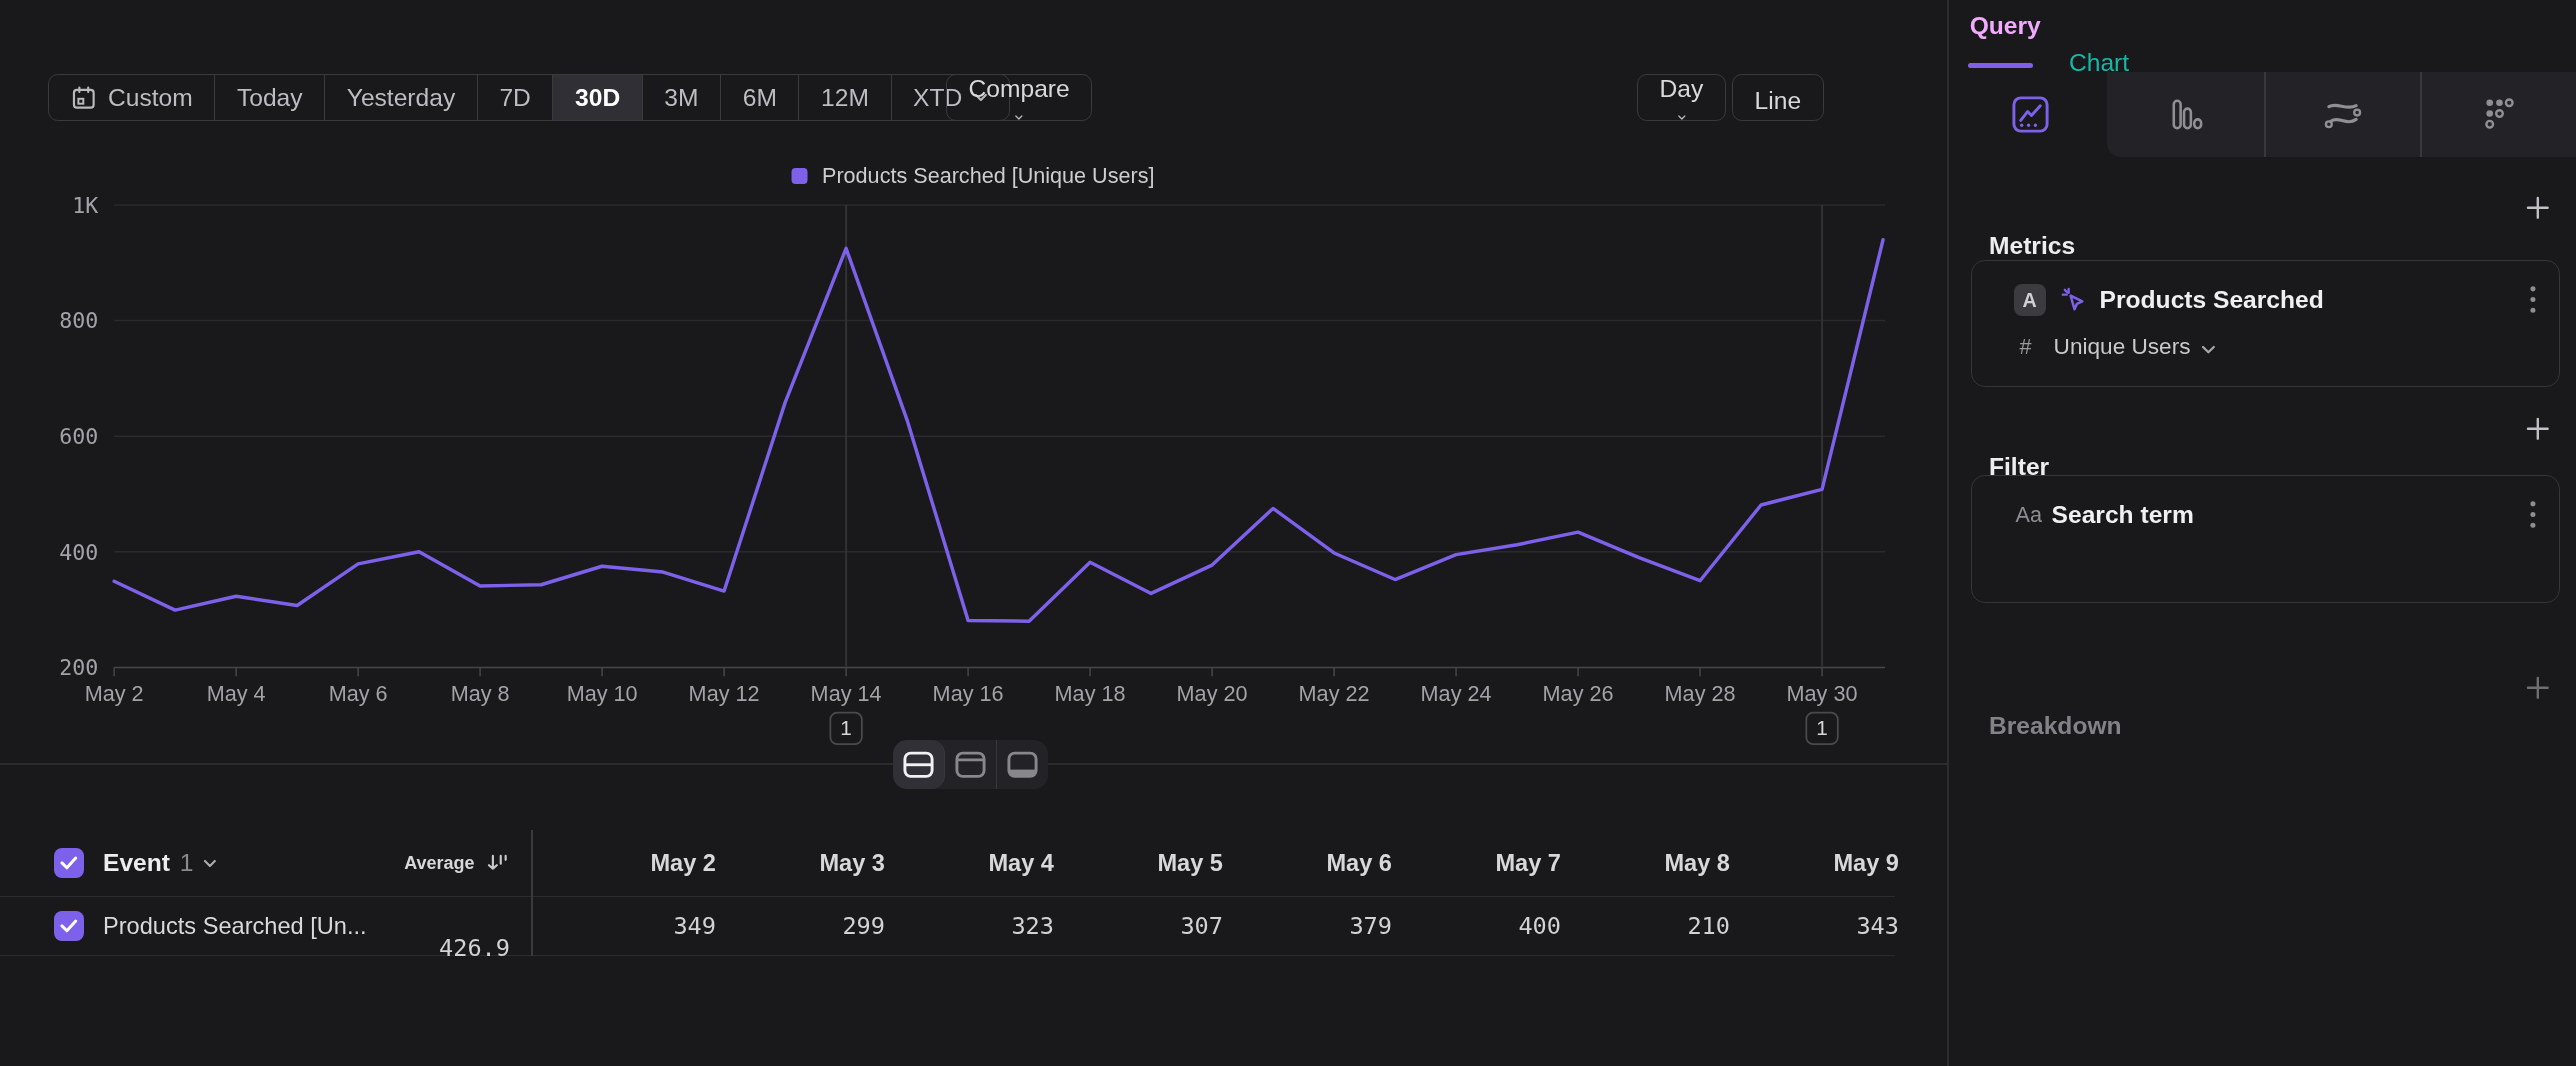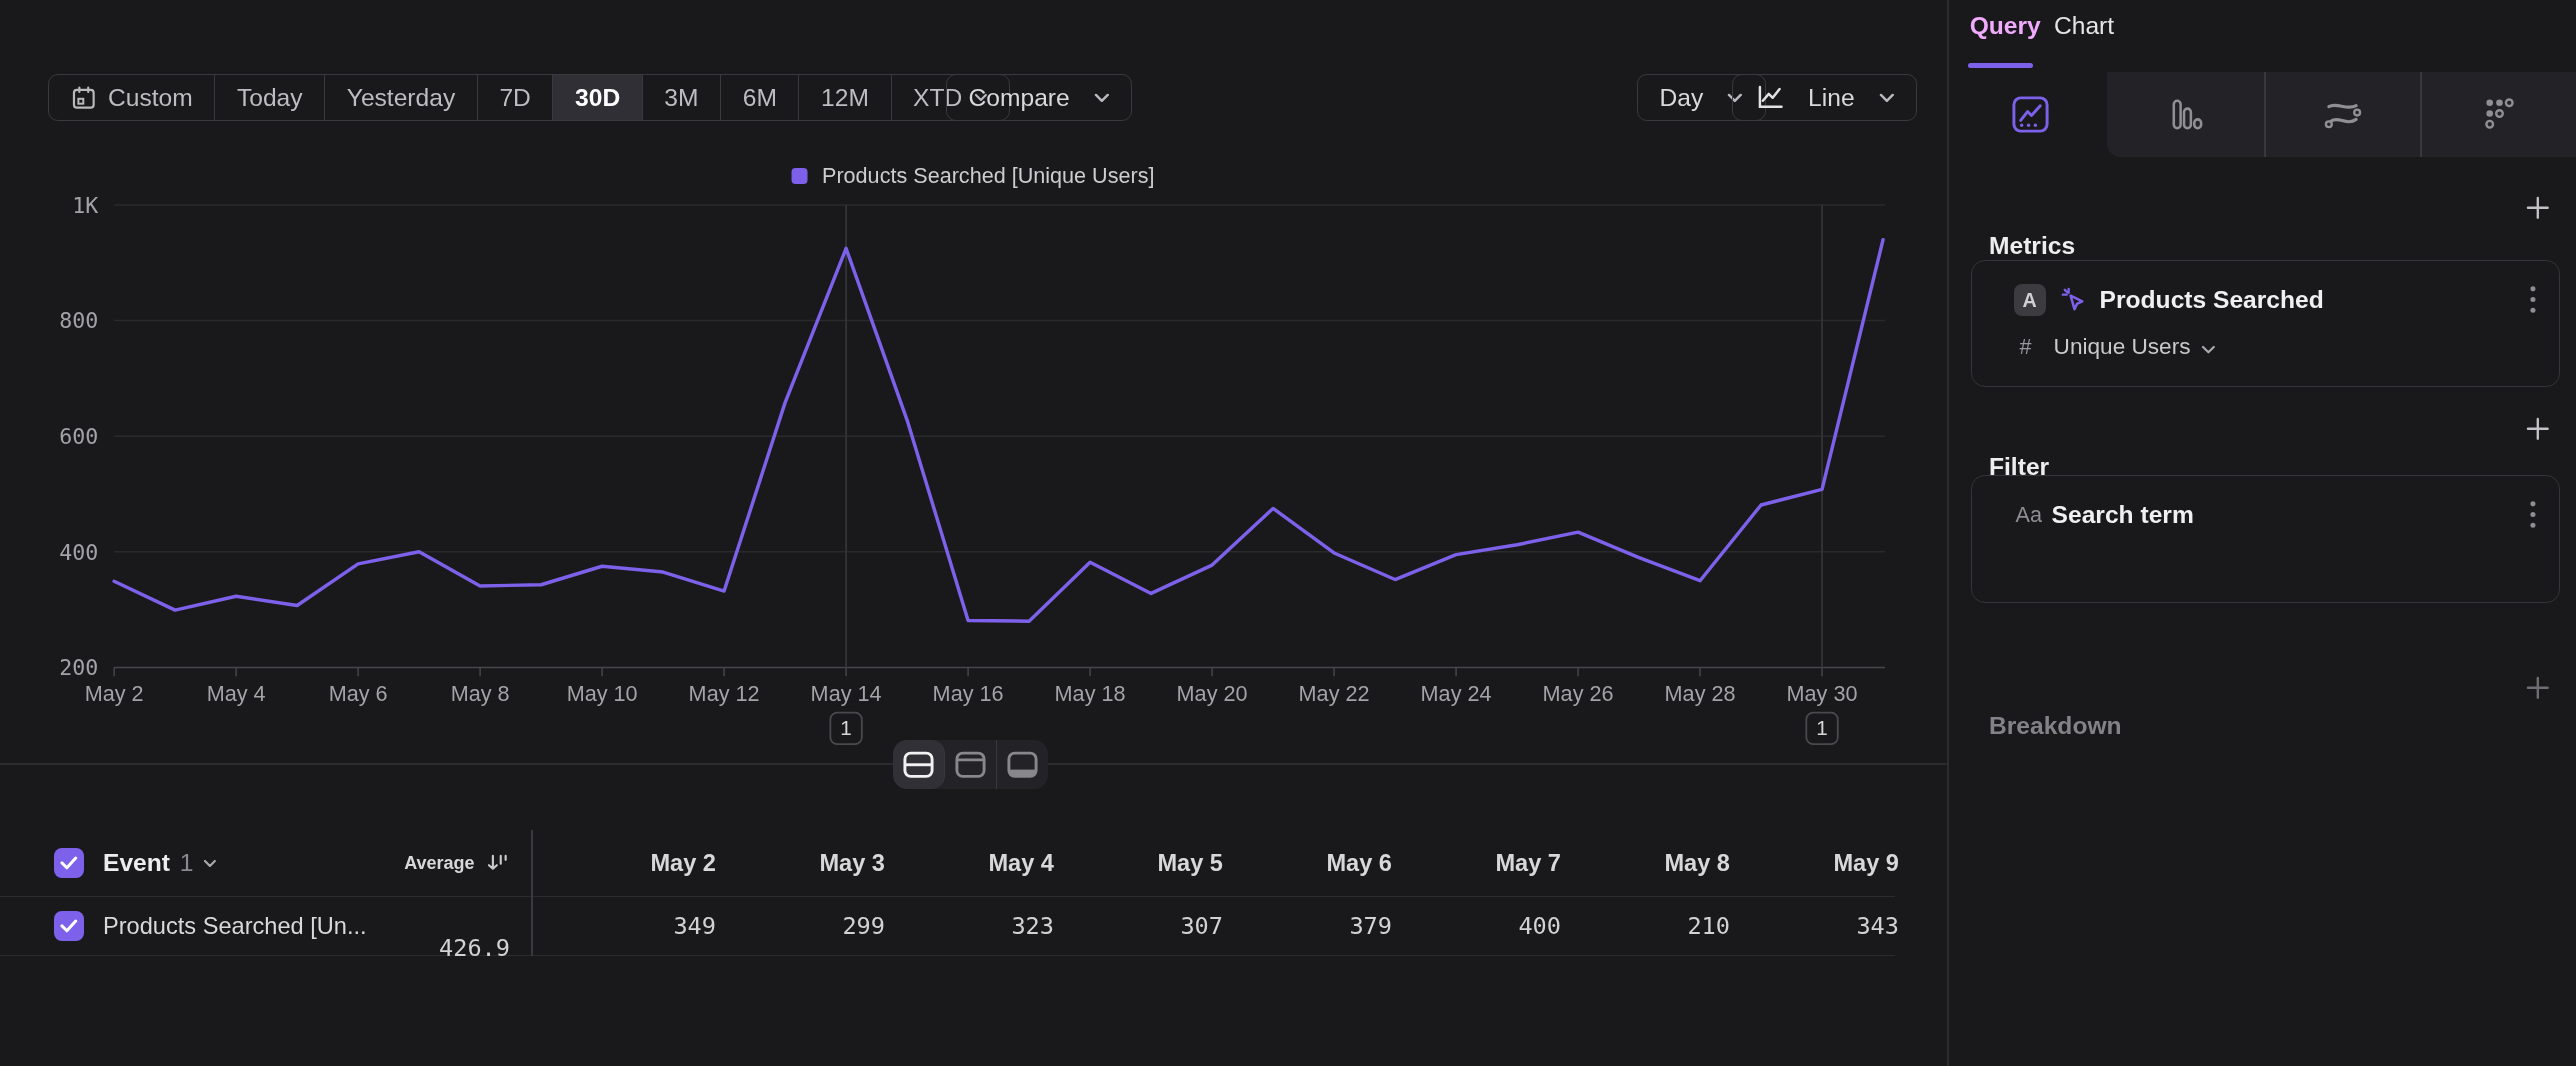--- a/index.html
+++ b/index.html
@@ -12,22 +12,22 @@
   #sidebar { position:absolute; left:1947px; top:0; width:629px; height:1067px;
     border-left:2px solid #2c2c2f; }
 
   
   .toolbar { position:absolute; top:74px; height:47px; display:flex; align-items:stretch; }
   #range-group { left:48px; border:1.5px solid #3a3a3e; border-radius:9.8px; overflow:hidden; }
   .seg { display:flex; align-items:center; gap:11.8px; padding:0 21.6px; font-size:24.6px;
     color:#bdbdc1; border-right:1.5px solid #3a3a3e; cursor:default; white-space:nowrap; }
   .seg:last-child { border-right:none; }
   .seg.active { background:#2f2f35; color:#ffffff; font-weight:bold; }
-  .btn { display:flex; align-items:center; gap:24px; padding:0 21.6px; font-size:24.6px;
-    color:#d9d9db; border:1.5px solid #3a3a3e; border-radius:9.8px; }
+  .btn { display:flex; align-items:center; gap:12px; padding:0 21.6px; font-size:24.6px;
+    color:#d9d9db; border:1.5px solid #3a3a3e; border-radius:9.8px;flex-direction:column; }
   #compare-btn { position:absolute; left:946px; top:74px; height:47px; }
   #day-btn { position:absolute; left:1637px; top:74px; height:47px; }
   #line-btn { position:absolute; left:1732px; top:74px; height:47px; }
 
   
   #legend { position:absolute; top:163px; left:973px; transform:translateX(-50%);
     display:flex; align-items:center; gap:14.8px; }
   #legend .swatch { width:15.7px; height:15.7px; border-radius:3.9px; }
   #legend .lbl { font-size:21.6px; color:#cdcdd0; }
 
@@ -59,21 +59,21 @@
   .row-avg { position:absolute; left:313px; width:197px; text-align:right; font-size:23.6px; color:#d2d2d5;margin-top:43px; }
   .col-divider { position:absolute; left:531px; top:830px; width:1.5px; height:126px; background:#3a3a3e; }
   .date-cols { position:absolute; left:547px; width:1352px; display:flex; }
   .date-cols .c { flex:1; text-align:right; font-size:23.6px; }
   .head .date-cols .c { color:#d8d8da; font-weight:bold; }
   .data .date-cols .c { color:#d2d2d5; }
 
   
   .sb-tab { position:absolute; top:11.8px; font-size:24.6px; }
   #tab-query { left:20.7px; color:#f0abfc; font-weight:bold; }
-  #tab-chart { left:105px; color:#e5e5e5; }
+  #tab-chart { left:120px; color:#14b8a6;margin-top:37px; }
   #tab-underline { position:absolute; left:18.7px; top:63px; width:65px; height:4.9px;
     background:#7e61ea; border-radius:3px; }
   #charttype-strip { position:absolute; left:0; top:72px; width:629px; height:85px; }
   #charttype-raised { position:absolute; left:158px; top:0; width:470px; height:85px;
     background:#232327; border-radius:0 0 0 13.8px; }
   .ct-sep { position:absolute; top:0; width:1.5px; height:85px; background:#39393d; }
   .ct-tab { position:absolute; top:0; width:155px; height:85px; display:flex;
     align-items:center; justify-content:center; color:#909094; }
   .ct-tab.active { color:#7e61ea; }
 

